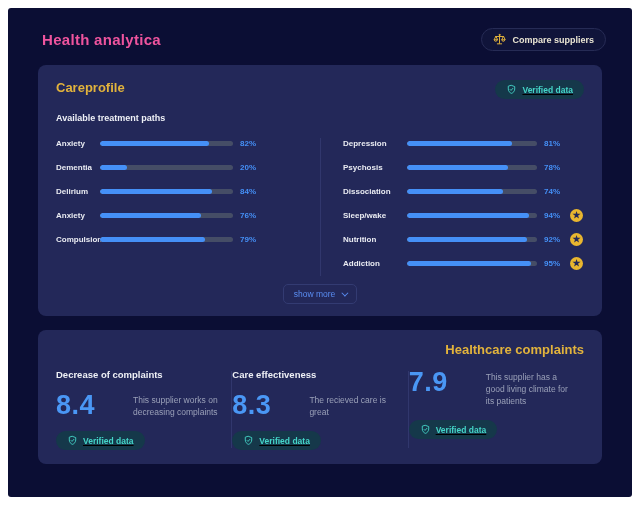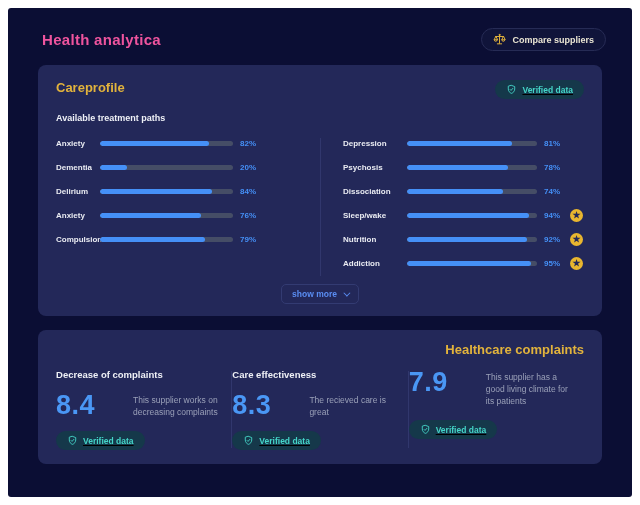--- a/index.html
+++ b/index.html
@@ -63,29 +63,29 @@
   .star-slot { width:14px; display:flex; justify-content:flex-start; }
   .star {
     width:13px; height:13px; border-radius:50%; background:#e9b62f;
     color:#232859; font-size:9px; line-height:13px; text-align:center; font-weight:bold;
   }
   
   .showmore-wrap { display:flex; justify-content:center; margin-top:4px; }
   .showmore {
     display:inline-flex; align-items:center; gap:6px;
     border:1px solid #333b72; border-radius:5px; background:transparent;
-    color:#5a8df2; font-size:8.5px; font-weight:bold; padding:4px 10px; cursor:pointer;
+    color:#5a8df2; font-size:8.5px; font-weight:normal; padding:4px 10px; cursor:pointer;
     font-family:"Liberation Sans", sans-serif;
   }
   .chev {
     width:5px; height:5px; border-right:1.5px solid #5a8df2; border-bottom:1.5px solid #5a8df2;
     transform:rotate(45deg) translateY(-2px); display:inline-block;
   }
   
-  .stat-cols { display:flex; margin-top:12px;justify-content:flex-end; }
+  .stat-cols { display:flex; margin-top:12px; }
   .stat-col { flex:1; padding-right:12px; }
   .stat-divider { width:1px; background:#31376d; margin:2px 0; }
   .stat-heading { color:#eef0f6; font-size:9.5px; font-weight:bold; margin-bottom:12px; }
   .score-row { display:flex; align-items:flex-start; gap:20px; }
   .score { color:#4a97f5; font-size:27px; font-weight:bold; line-height:26px; letter-spacing:.5px; }
   .score-desc { color:#9aa0b8; font-size:8.5px; line-height:12px; max-width:140px; padding-top:2px;margin-left:18px; }
   .stat-col .badge { margin-top:13px; }
 </style>
 </head>
 <body>

